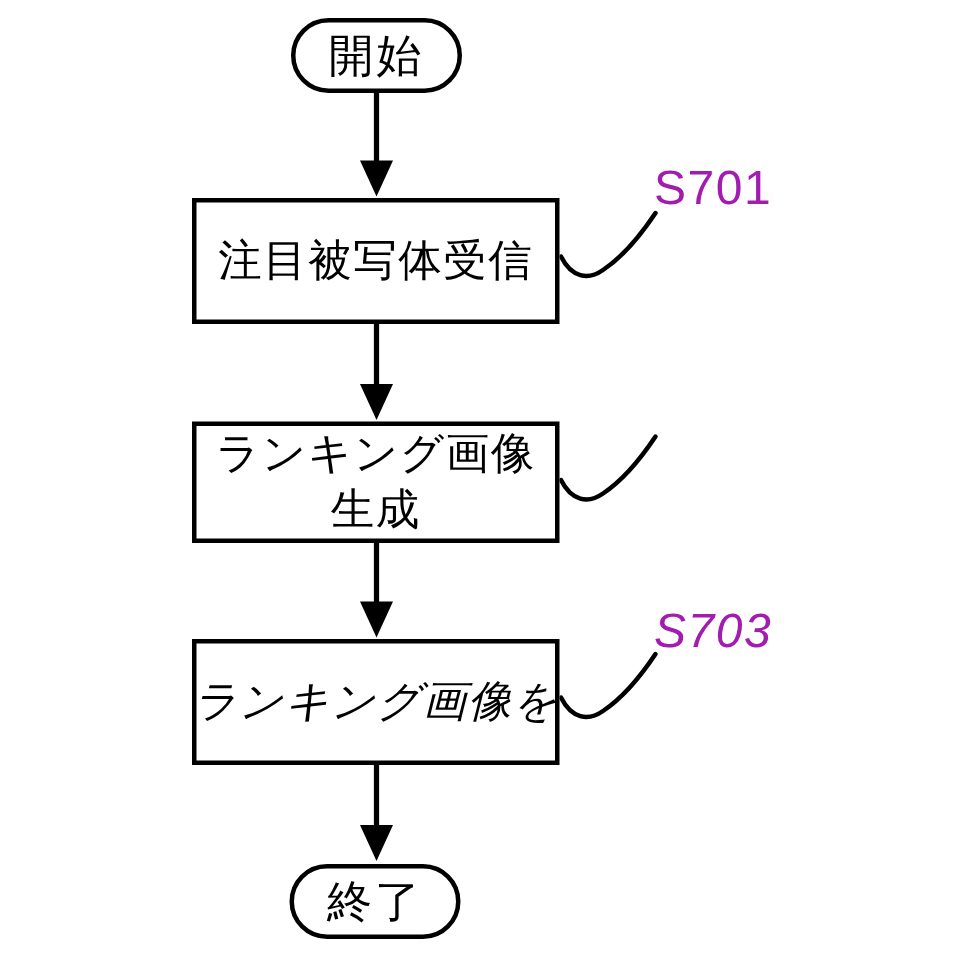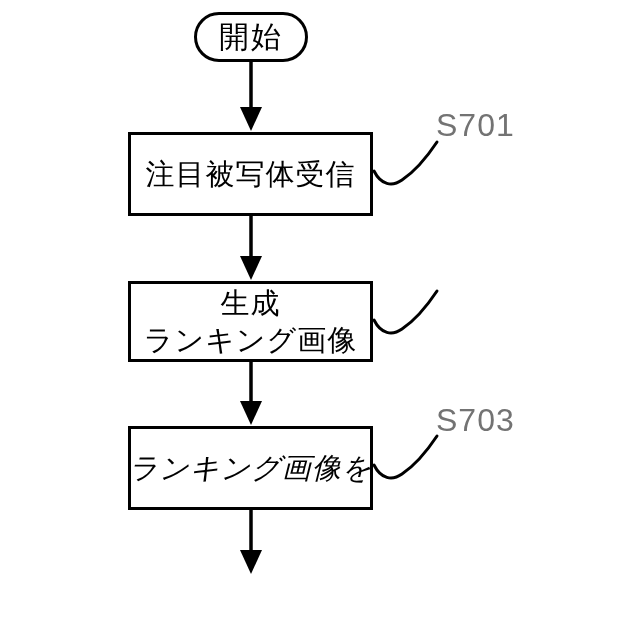--- a/index.html
+++ b/index.html
@@ -44,21 +44,21 @@
     font-size: 29px;
     letter-spacing: 1px;
     line-height: 37px;
   }
   .process span { display: block; white-space: nowrap; }
   .terminal span { display: block; white-space: nowrap; }
   .step-label {
     position: absolute;
     font-size: 32px;
     letter-spacing: 1px;
-    color: #737373;
+    color: #a21caf;
     white-space: nowrap;
   }
 </style>
 </head>
 <body>
 
 <div class="canvas">
 
   <svg class="connectors" viewBox="0 0 640 640" xmlns="http://www.w3.org/2000/svg">
 
@@ -90,23 +90,26 @@
   <div class="node terminal" style="left:194px; top:12px; width:114px; height:50px;">
     <span>開始</span>
   </div>
 
   <div class="node process" style="left:128px; top:132px; width:245px; height:84px;">
     <span>注目被写体受信</span>
   </div>
   <div class="step-label" style="left:436px; top:107px;">S701</div>
 
   <div class="node process" style="left:128px; top:281px; width:245px; height:81px;">
+    <span>ランキング画像</span>
     <span>生成</span>
-    <span>ランキング画像</span>
   </div>
 
   <div class="node process" style="left:128px; top:426px; width:245px; height:84px;font-style:italic;">
     <span>ランキング画像を</span>
   </div>
-  <div class="step-label" style="left:436px; top:402px;">S703</div>
+  <div class="step-label" style="left:436px; top:402px;font-style:italic;">S703</div>
 
+  <div class="node terminal" style="left:193px; top:576px; width:114px; height:50px;">
+    <span>終了</span>
+  </div>
 
 </div>
 
 </body></html>

